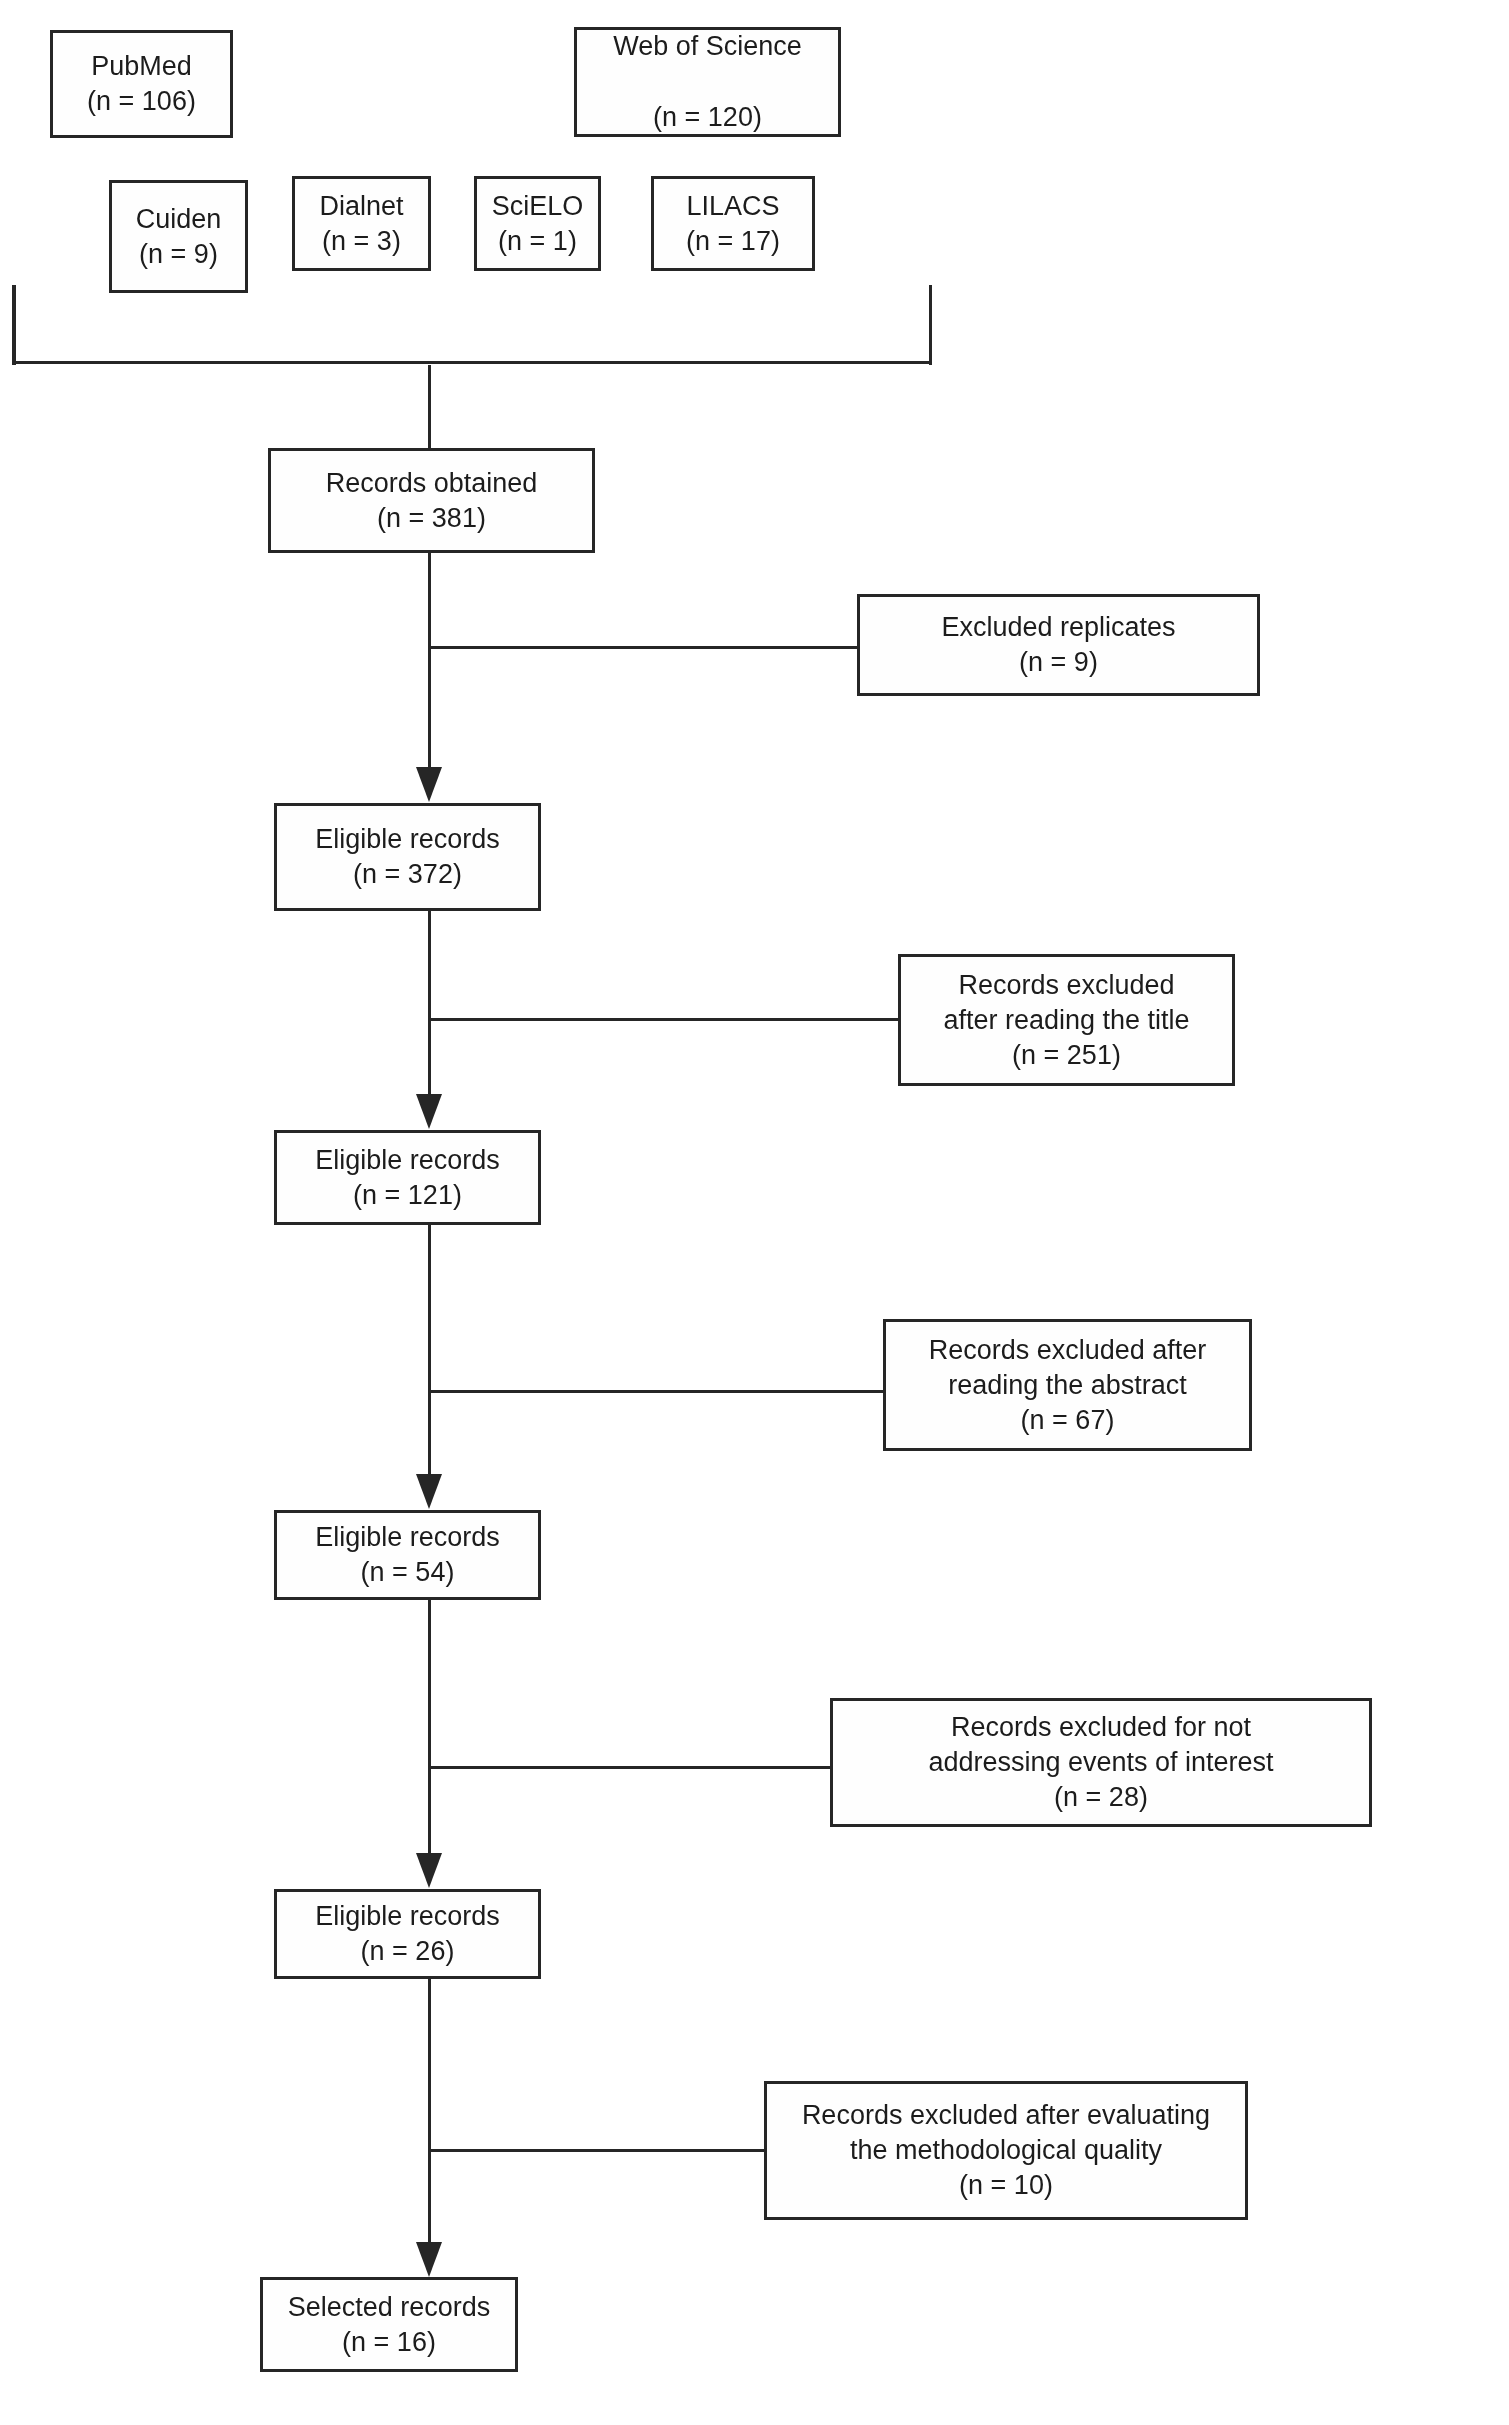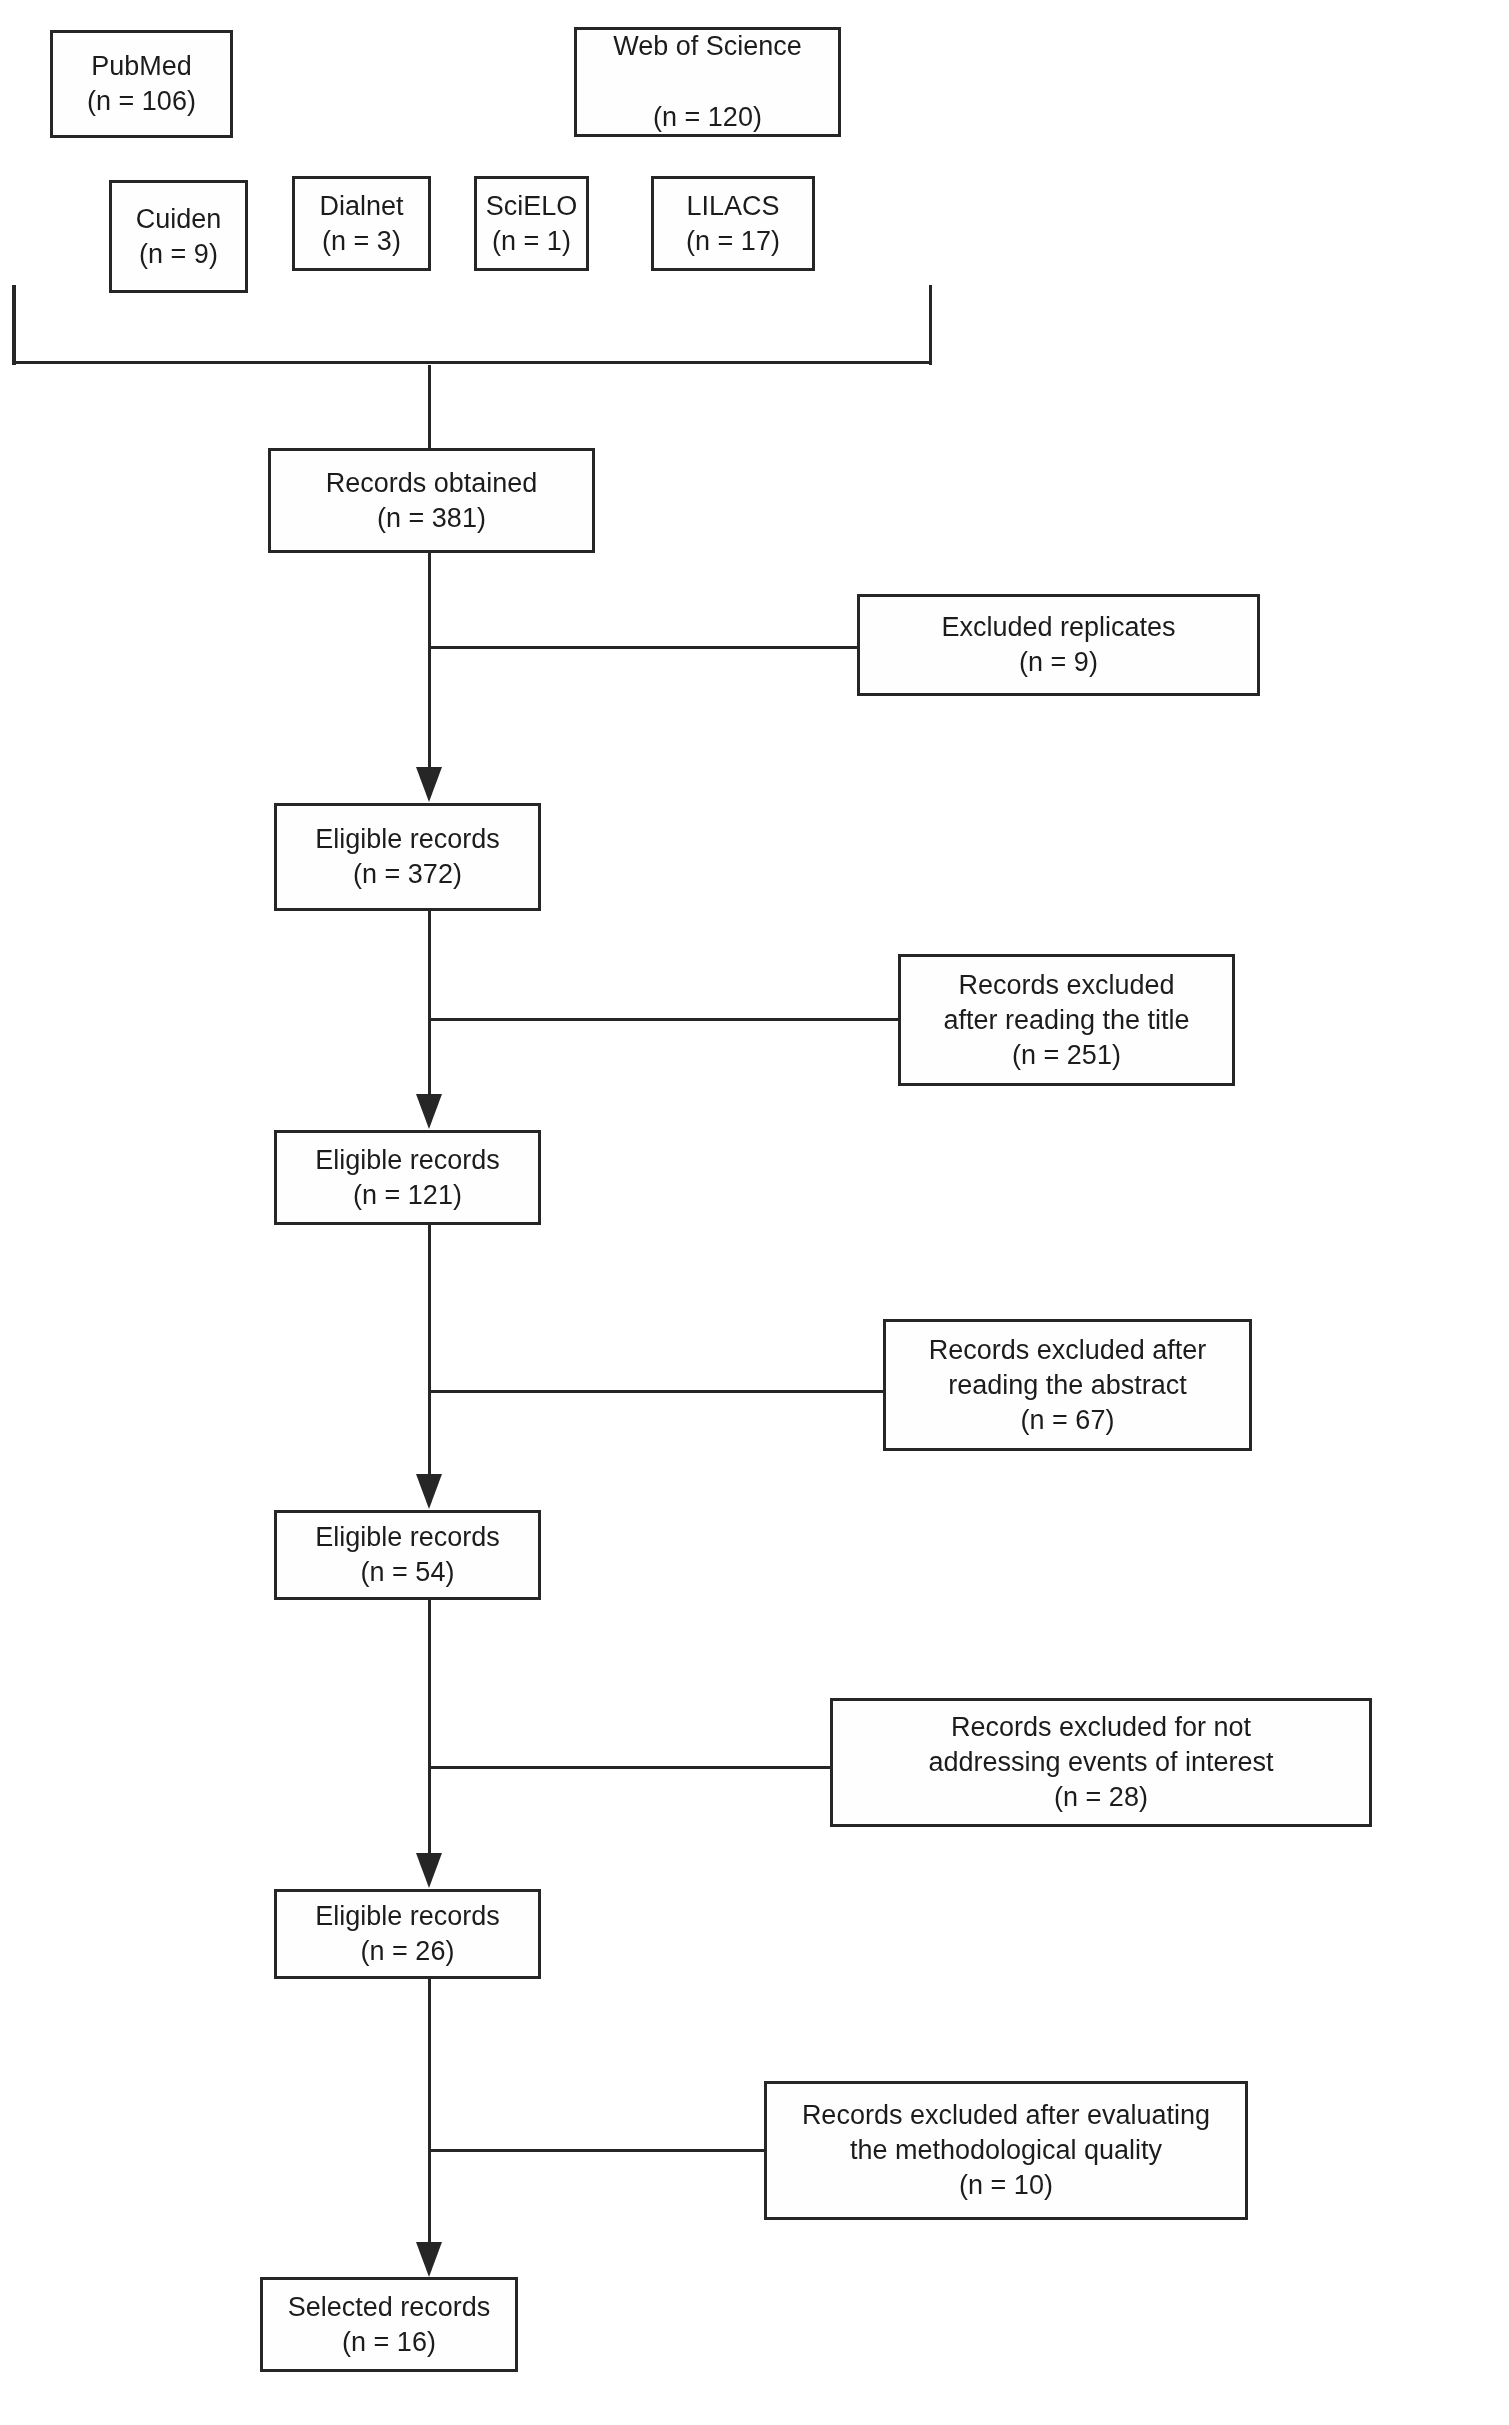--- a/index.html
+++ b/index.html
@@ -50,21 +50,21 @@
   </div>
 
   <div class="box" style="left:109px;top:180px;width:139px;height:113px;">
     <span>Cuiden</span>
     <span>(n = 9)</span>
   </div>
   <div class="box" style="left:292px;top:176px;width:139px;height:95px;">
     <span>Dialnet</span>
     <span>(n = 3)</span>
   </div>
-  <div class="box" style="left:474px;top:176px;width:115px;height:95px;">
+  <div class="box" style="left:474px;top:176px;width:127px;height:95px;">
     <span>SciELO</span>
     <span>(n = 1)</span>
   </div>
   <div class="box" style="left:651px;top:176px;width:164px;height:95px;">
     <span>LILACS</span>
     <span>(n = 17)</span>
   </div>
 
   <div class="vline" style="left:12.3px;top:285px;width:3.4px;height:80px;"></div>
   <div class="vline" style="left:929px;top:285px;width:3.4px;height:80px;"></div>

